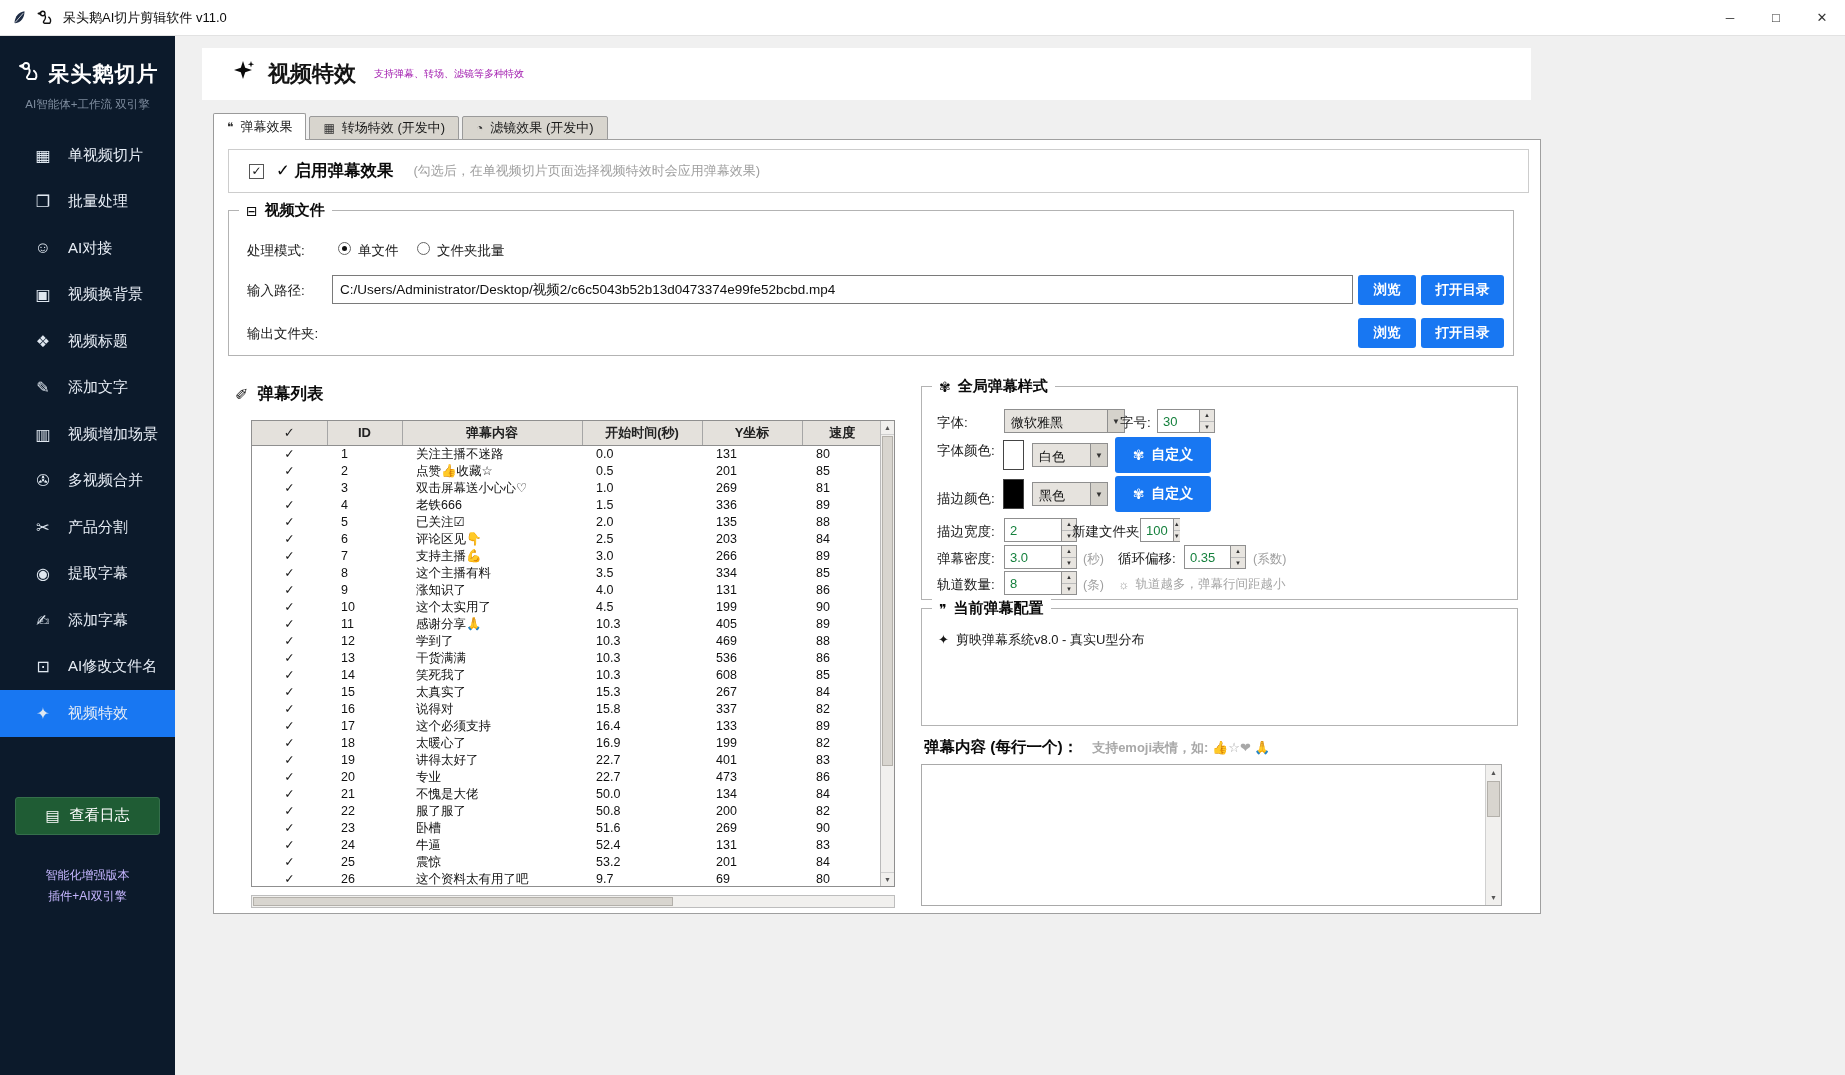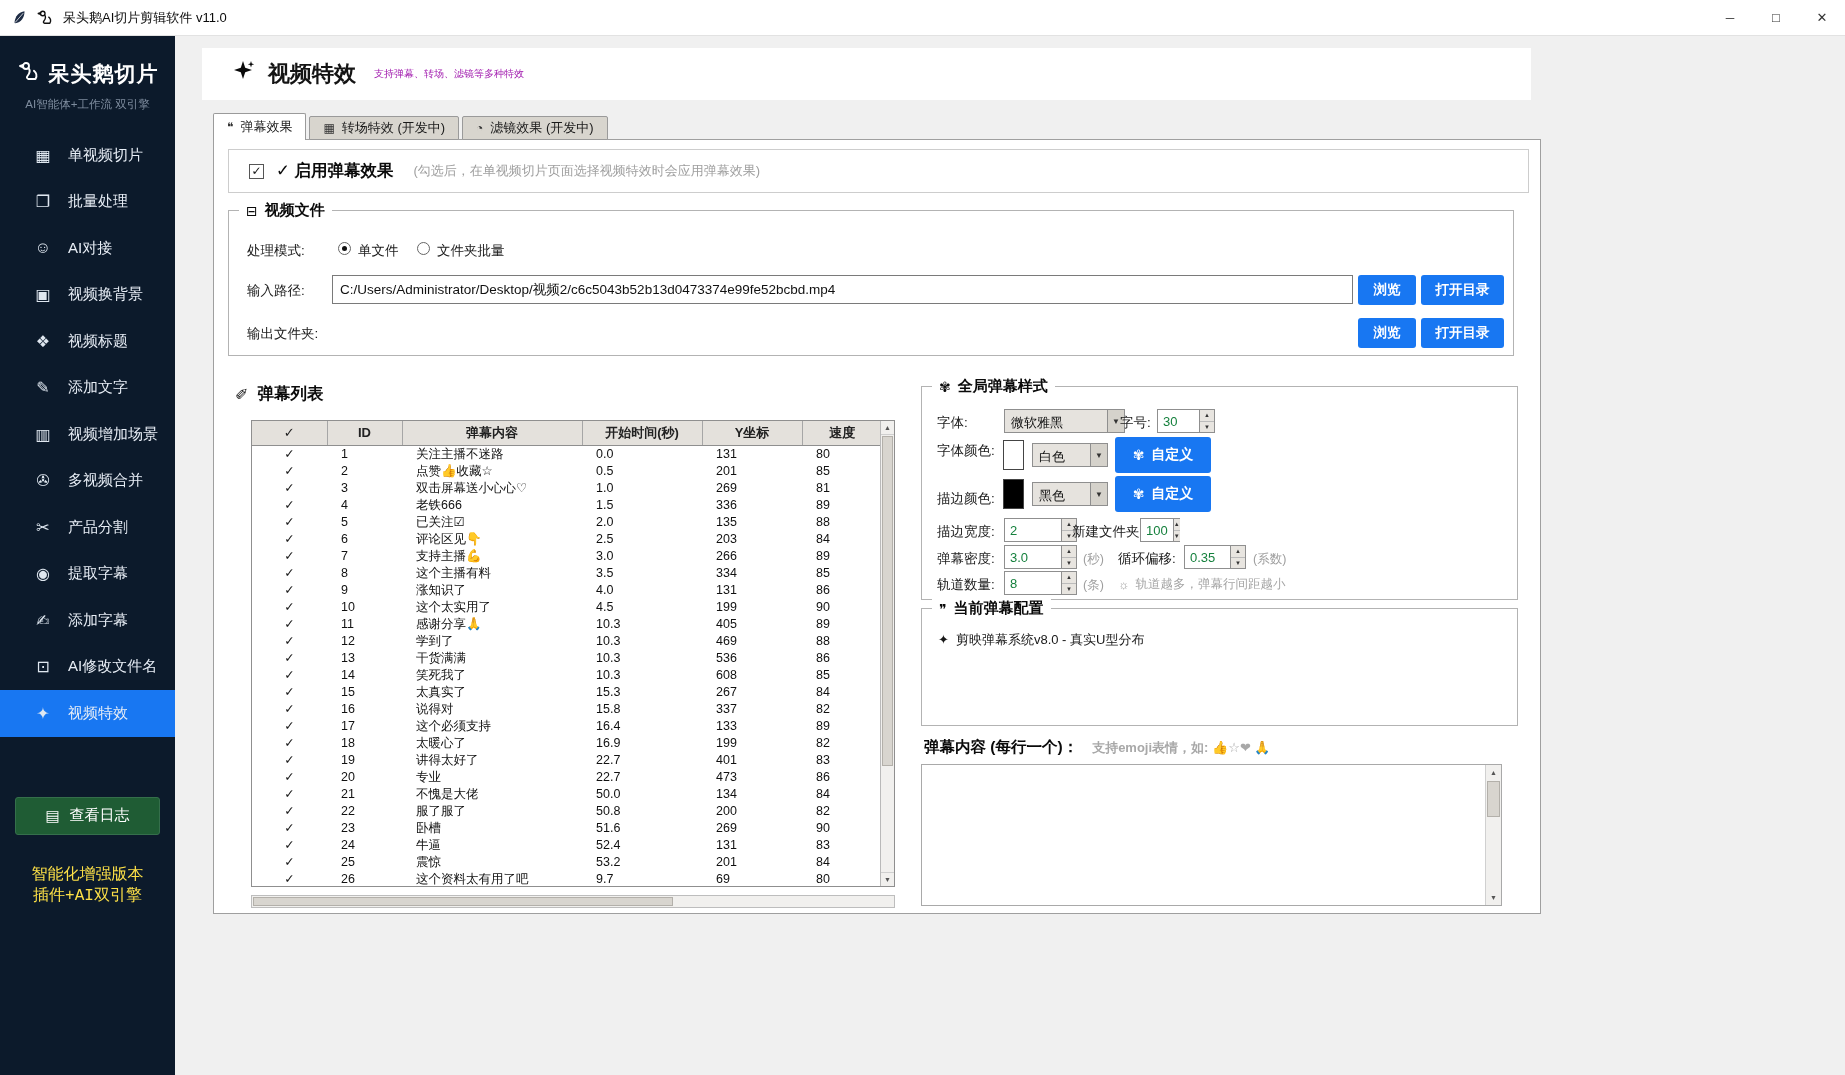--- a/index.html
+++ b/index.html
@@ -16,21 +16,21 @@
   .sidebar{position:absolute;left:0;top:0;bottom:0;width:175px;background:#0c1a2b;color:#e8eef6;overflow:hidden;}
   .logo-row{display:flex;align-items:center;justify-content:center;gap:8px;margin-top:24px;color:#fff;}
   .logo-text{font-size:21px;font-weight:bold;letter-spacing:1px;}
   .tagline{text-align:center;font-size:11.5px;color:#7e8c9e;margin-top:9px;}
   .menu{margin-top:20px;}
   .menu-item{height:46.5px;display:flex;align-items:center;padding-left:33px;gap:15px;font-size:15px;color:#e8eef6;cursor:pointer;}
   .menu-item .micon{width:20px;font-size:16px;text-align:center;color:#dfe7f0;flex:none;}
   .menu-item.active{background:#1877f2;}
   .log-btn{margin:60px 15px 0;height:38px;background:#1f5c34;border:1px solid #356f4b;border-radius:3px;color:#fff;font-size:15px;display:flex;align-items:center;justify-content:center;gap:10px;cursor:pointer;}
   .log-btn .micon{font-size:15px;}
-  .sidebar-footer{margin-top:30px;text-align:center;font-size:16px;color:#fde047;line-height:21px;font-family:Liberation Mono, monospace;}
+  .sidebar-footer{margin-top:30px;text-align:center;font-size:12px;color:#c4b5fd;line-height:21px;}
   .main{position:absolute;left:188px;top:0;right:0;bottom:0;background:#f0f0f0;}
   
   .page-header{position:absolute;left:14px;top:12px;width:1329px;height:52px;background:#fff;display:flex;align-items:center;padding-left:30px;gap:18px;}
   .page-title{font-size:22px;font-weight:bold;color:#141414;display:flex;align-items:center;gap:12px;}
   .page-sub{font-size:10px;color:#a21caf;}
   
   .tabbar{position:absolute;left:25px;top:77px;height:27px;display:flex;align-items:flex-end;z-index:3;}
   .tab{display:flex;align-items:center;gap:7px;padding:0 13px;height:24px;background:#d8d5ce;border:1px solid #9a9a9a;font-size:13px;color:#1a1a1a;margin-right:3px;border-radius:2px 2px 0 0;cursor:pointer;}
   .tab .ticon{font-size:12px;color:#333;}
   .tab.active{height:27px;background:#fff;border-bottom:none;z-index:4;}

